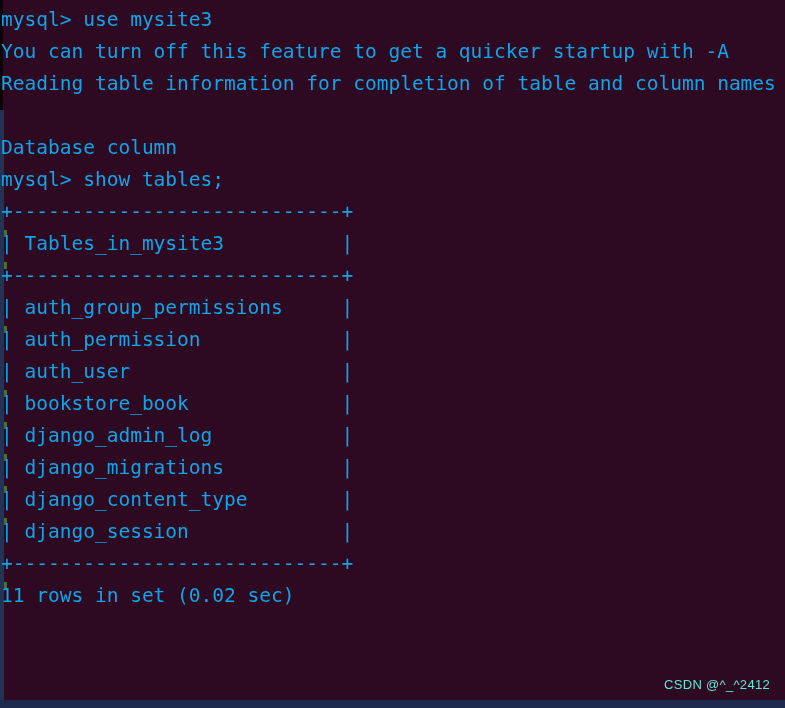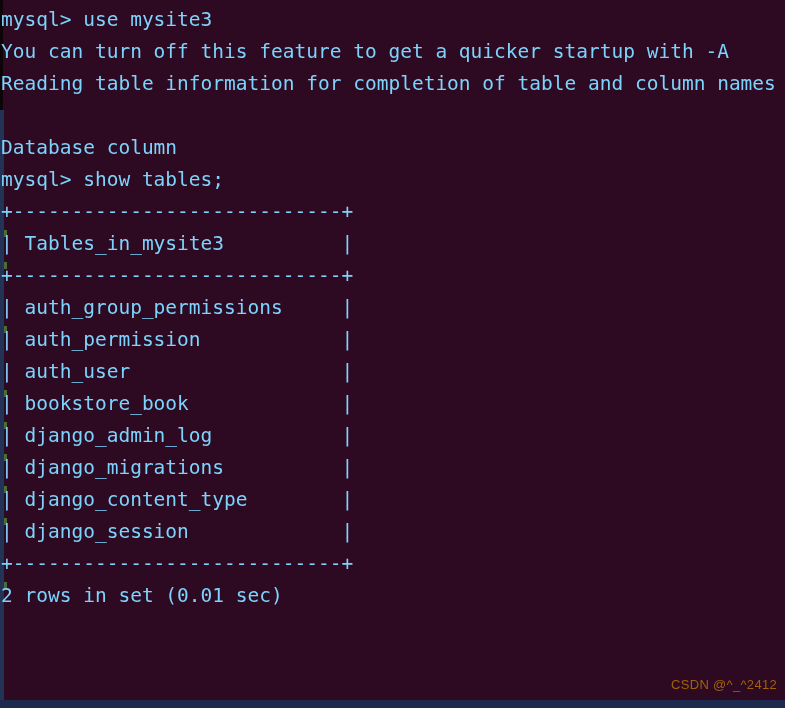--- a/index.html
+++ b/index.html
@@ -55,34 +55,34 @@
     top: 0;
     padding: 4px 0 0 1px;
     box-sizing: border-box;
   }
   .line {
     display: block;
     height: 32px;
     line-height: 32px;
     font-size: 19.5px;
     letter-spacing: 0px;
-    color: #7dd3fc;
+    color: #0ea5e9;
     white-space: pre;
     font-family: "DejaVu Sans Mono", monospace;
   }
   .line.blank {
     color: transparent;
   }
   .watermark {
     position: absolute;
-    right: 8px;
+    right: 15px;
     bottom: 16px;
     font-size: 13px;
     font-family: "Liberation Sans", sans-serif;
-    color: #a16207;
+    color: #5eead4;
     letter-spacing: 0.3px;
     white-space: pre;
   }
 </style>
 </head>
 <body>
 
 <div id="terminal">
 
   <div class="edge-top"></div>
@@ -109,19 +109,19 @@
     <span class="line">+----------------------------+</span>
     <span class="line">| auth_group_permissions     |</span>
     <span class="line">| auth_permission            |</span>
     <span class="line">| auth_user                  |</span>
     <span class="line">| bookstore_book             |</span>
     <span class="line">| django_admin_log           |</span>
     <span class="line">| django_migrations          |</span>
     <span class="line">| django_content_type        |</span>
     <span class="line">| django_session             |</span>
     <span class="line">+----------------------------+</span>
-    <span class="line">2 rows in set (0.01 sec)</span>
+    <span class="line">11 rows in set (0.02 sec)</span>
   </div>
 
   <div class="watermark">CSDN @^_^2412</div>
   <div class="bottom-bar"></div>
 
 </div>
 
 </body></html>

